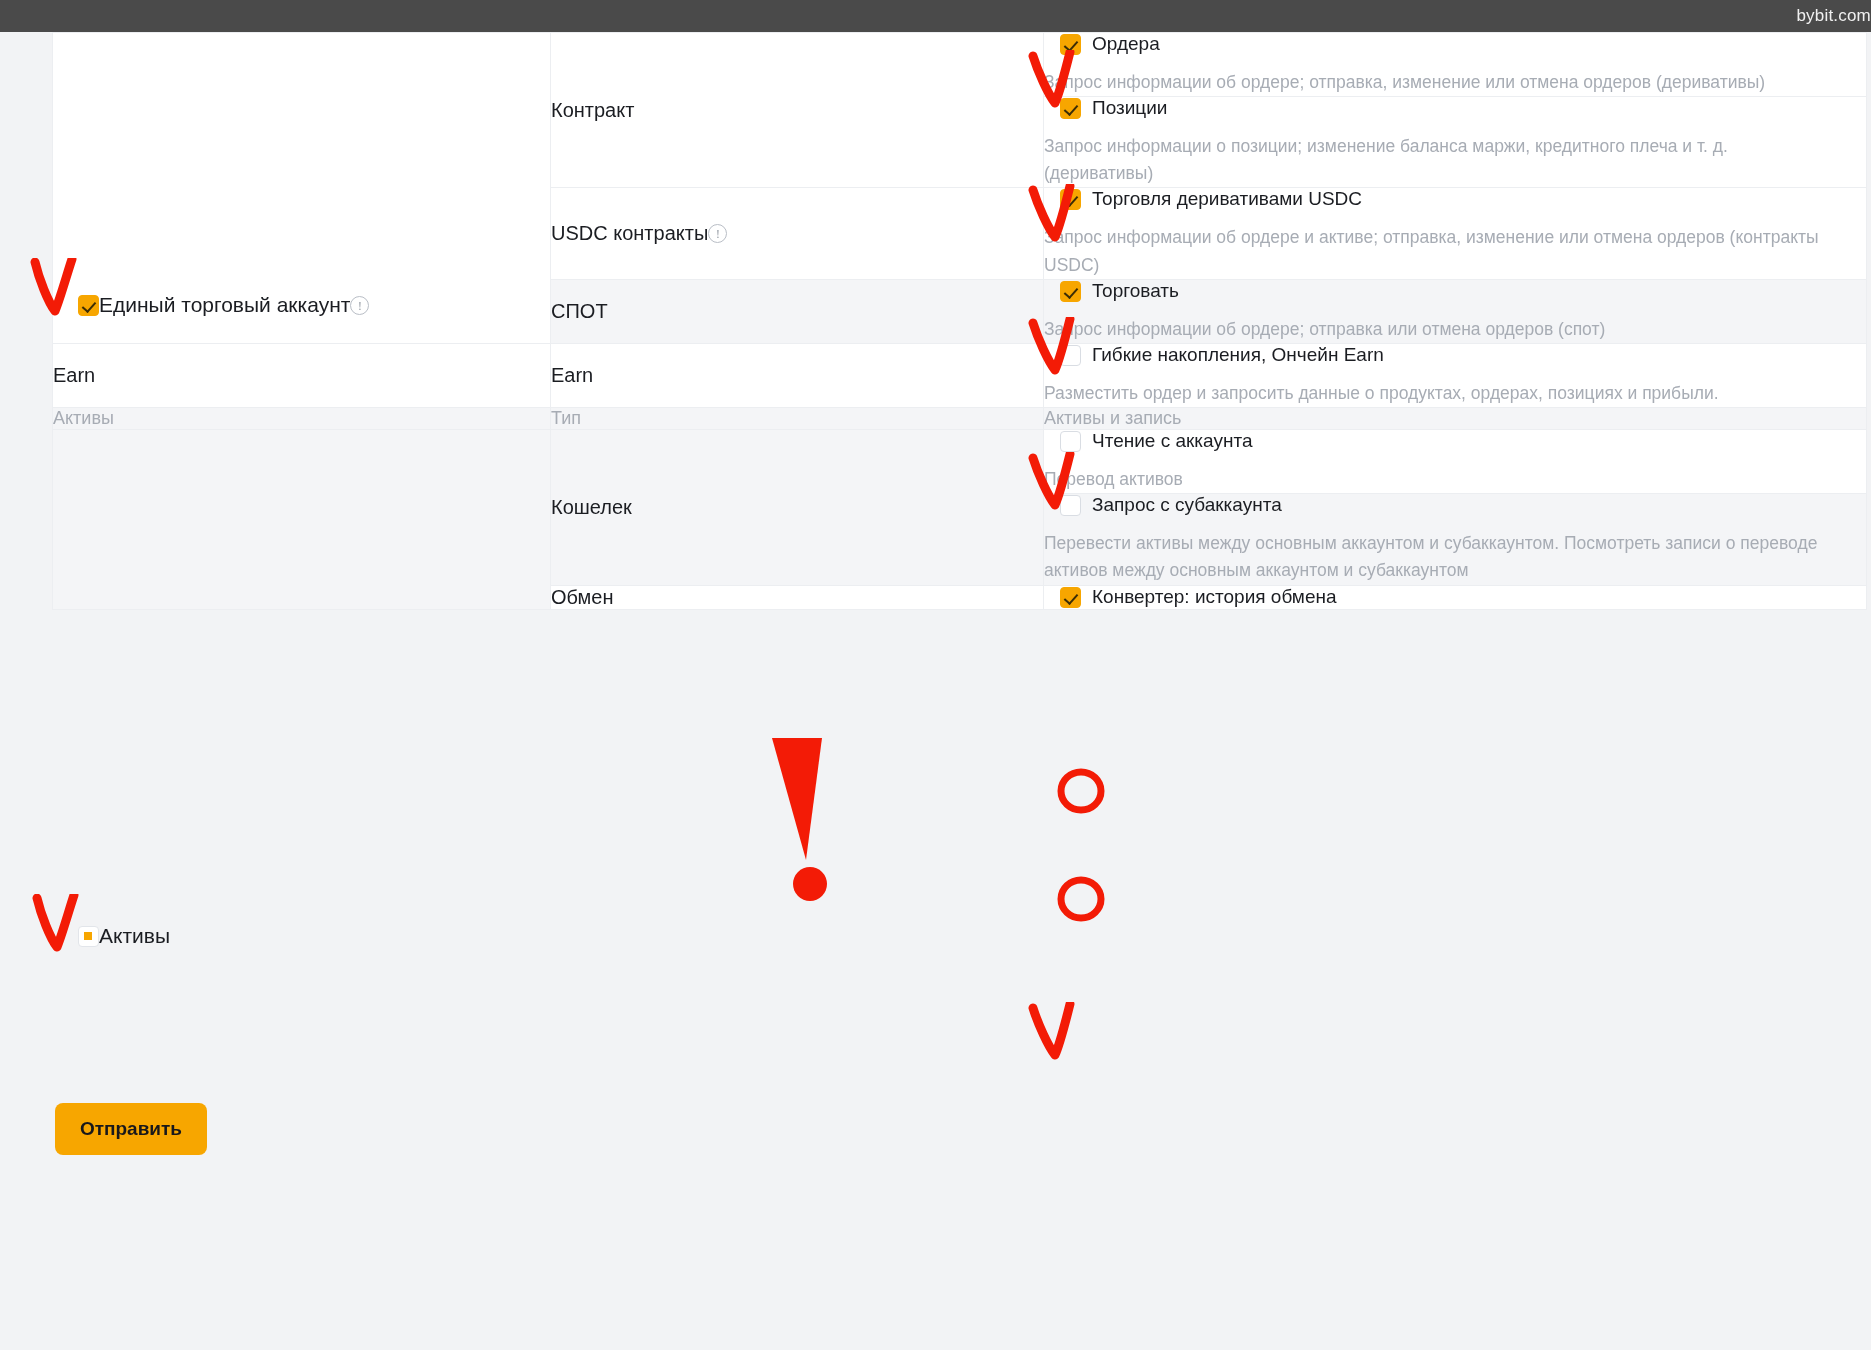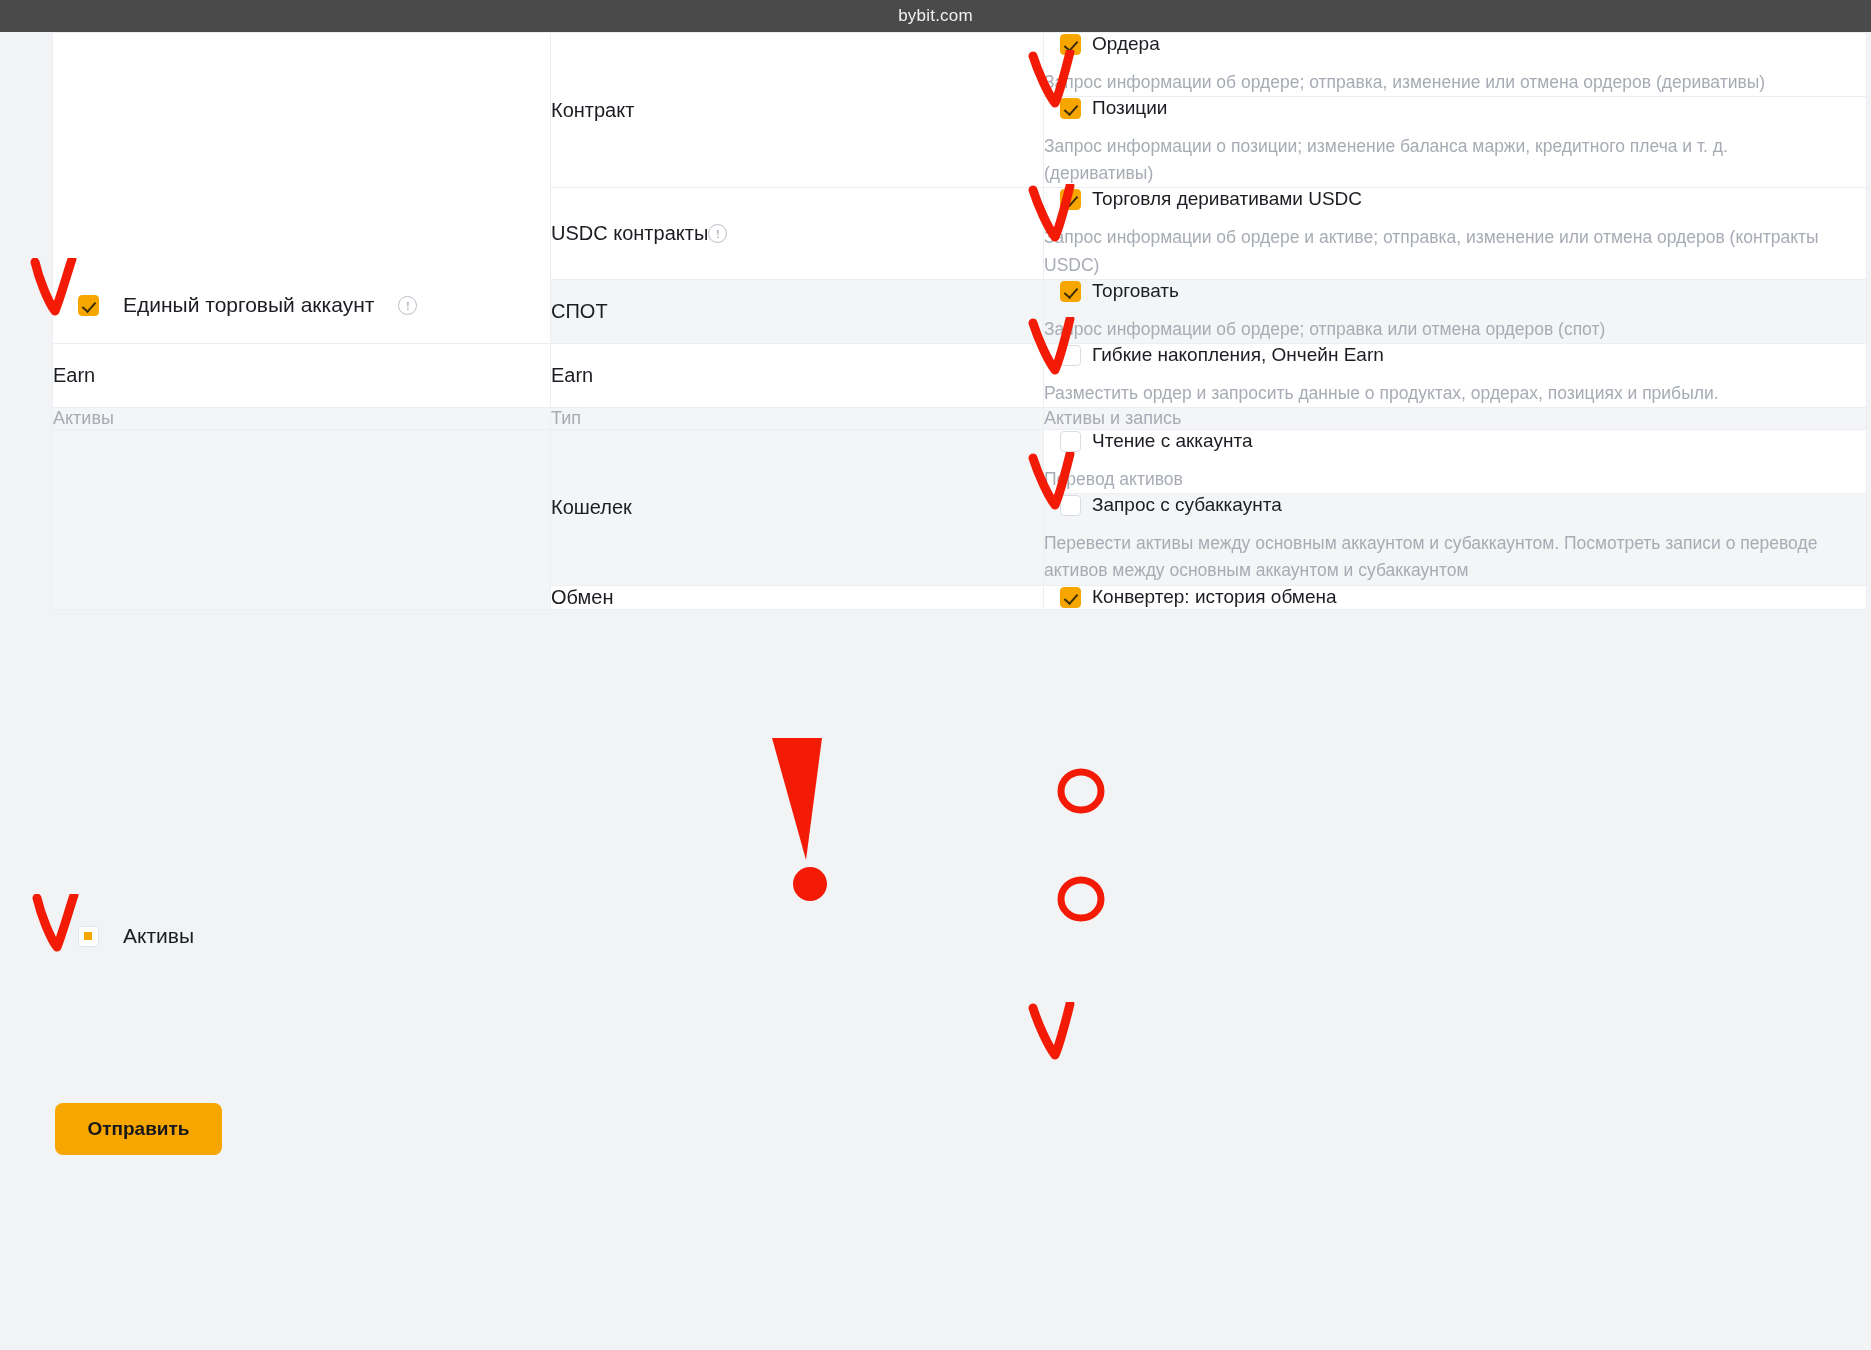--- a/index.html
+++ b/index.html
@@ -7,21 +7,21 @@
     width: 1871px; height: 1350px;
     background: #f2f3f5;
     font-family: "Liberation Sans", sans-serif;
     overflow: hidden;
   }
 
   
   #browser-bar {
     height: 32px; width: 100%;
     background: #4a4a4a;
-    display: flex; align-items: center; justify-content: center;
+    display: flex; align-items: center; justify-content: flex-end;
   }
   #browser-bar .url {
     color: #f0f0f0; font-size: 17px; letter-spacing: .2px;
   }
 
   
   #page {
     position: relative;
     width: 1871px; height: 1318px;
     background: #f2f3f5;
@@ -101,32 +101,32 @@
     width: 19px; height: 19px; border-radius: 50%;
     border: 1.4px solid #b9bec6;
     display: inline-flex; align-items: center; justify-content: center;
     font-size: 13px; color: #9aa0a8; line-height: 1;
     font-family: "Liberation Serif", serif;
   }
 
   
   .master-row {
     position: absolute;
-    display: flex; align-items: center; gap: 24px;
+    display: flex; align-items: center; gap: 0;
     font-size: 21px; color: #1b1d22;
     z-index: 6;
   }
   #master-uta { left: 78px; top: 261px; }
   #master-assets { left: 78px; top: 892px; }
 
   
   #submit-btn {
     position: absolute;
     left: 55px; top: 1071px;
-    width: 167px; height: 52px;
+    width: 152px; height: 52px;
     background: #f7a600; color: #18181b;
     border: none; border-radius: 8px;
     font-family: "Liberation Sans", sans-serif;
     font-size: 19px; font-weight: bold;
     cursor: pointer;
   }
 
   
   .annot { position: absolute; z-index: 30; pointer-events: none; }
   .tick  { width: 62px; height: 60px; }

